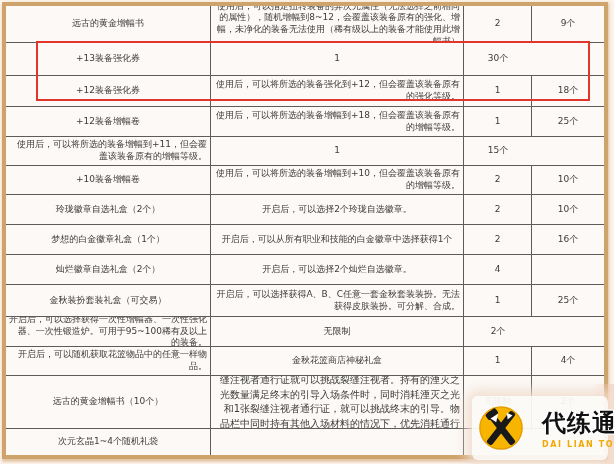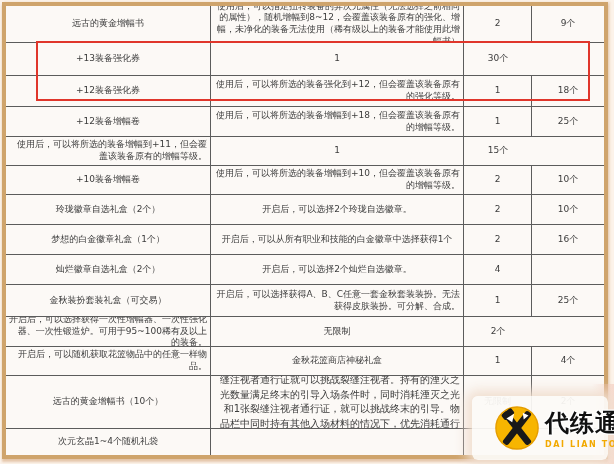--- a/index.html
+++ b/index.html
@@ -40,23 +40,23 @@
     pointer-events:none;
   }
 
   .right-smudge{
     position:absolute; right:0; bottom:0; width:22px; height:80px;
     background:linear-gradient(to left, rgba(243,196,182,.55), rgba(243,196,182,0));
   }
 
   .watermark{
     position:absolute; right:6px; bottom:4px; width:136px; height:64px;
-    display:flex; align-items:center; gap:5px;
+    display:flex; align-items:center; gap:18px;
     background:rgba(252,250,247,.94);
-    border-radius:6px; padding:22px;
+    border-radius:6px; padding:6px;
     box-shadow:0 0 12px 6px rgba(240,222,208,.95);
   }
   .wm-logo{ width:46px; height:46px; flex:0 0 auto; }
   .wm-text{ display:flex; flex-direction:column; align-items:flex-start; }
   .wm-brand{
     font-size:24px; font-weight:bold; color:#111; letter-spacing:1px;
     text-shadow:-1px -1px 0 #fff, 1px -1px 0 #fff, -1px 1px 0 #fff, 1px 1px 0 #fff;
     white-space:nowrap;
   }
   .wm-brand-en{

